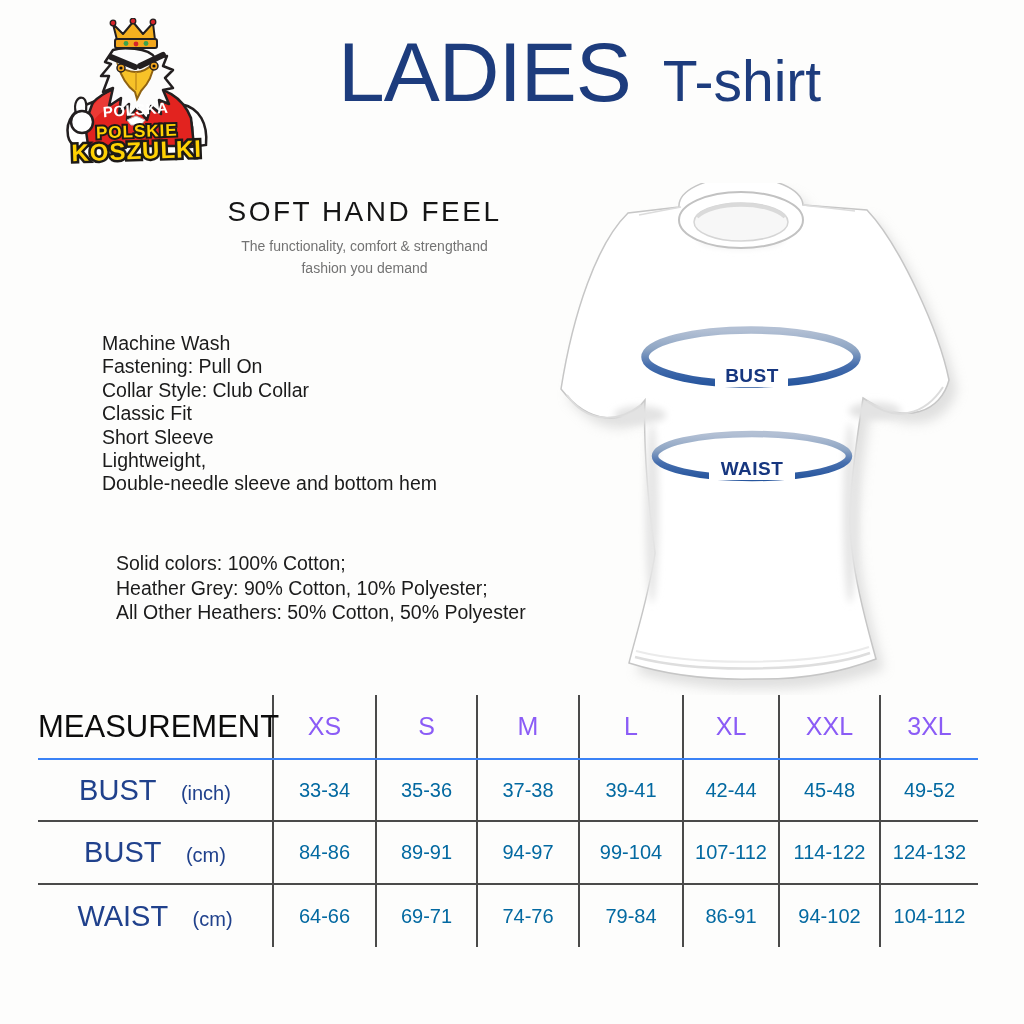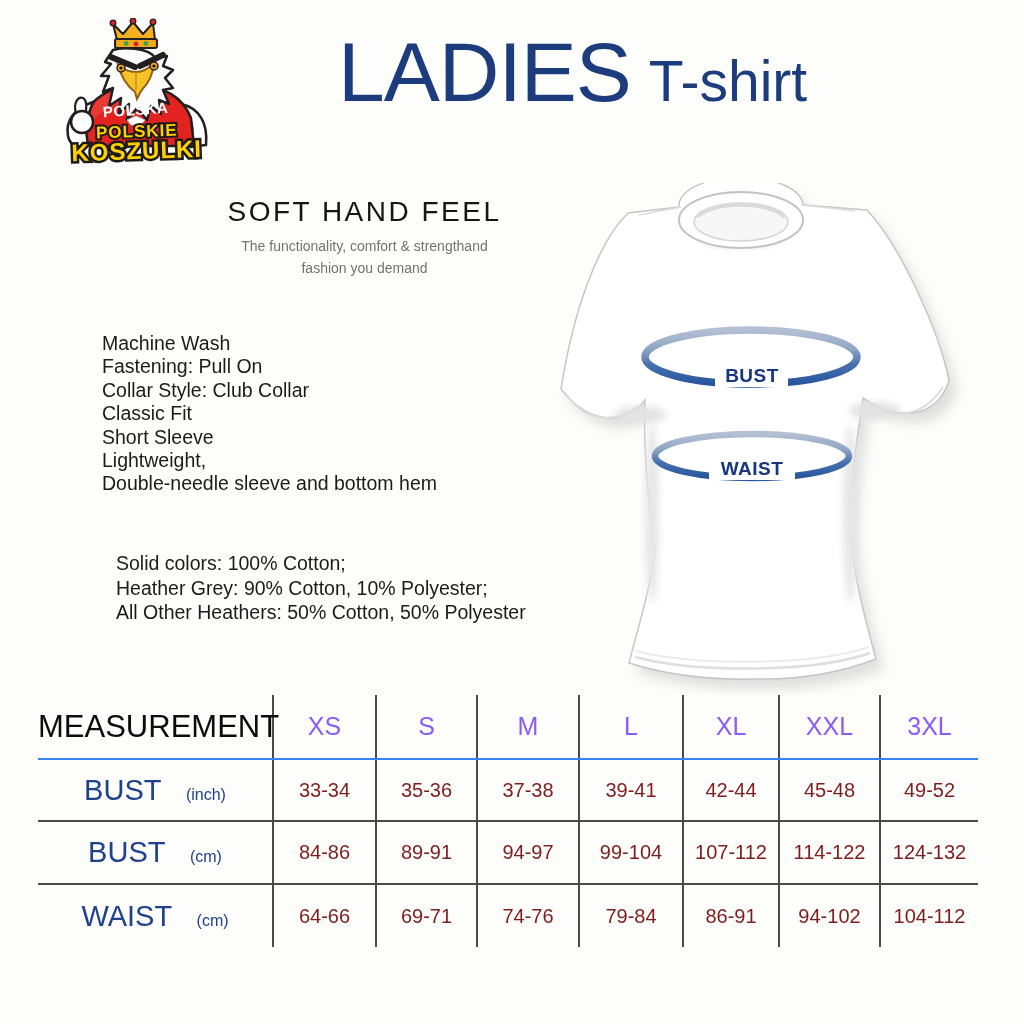--- a/index.html
+++ b/index.html
@@ -3,21 +3,21 @@
 <meta charset="utf-8">
 <style>
   html,body{margin:0;padding:0;background:#ffffff;}
   .page{
     position:relative;width:1024px;height:1024px;overflow:hidden;
     background:#fdfdfc;font-family:"Liberation Sans",sans-serif;color:#1a1a1a;
   }
   
   .title-row{position:absolute;left:338px;top:30px;display:flex;align-items:baseline;color:#1d3c7d;}
   .title-main{font-size:84px;line-height:1;letter-spacing:-1px;font-weight:400;}
-  .title-sub{font-size:57px;line-height:1;margin-left:18px;font-weight:400;}
+  .title-sub{font-size:57px;line-height:1;margin-left:32px;font-weight:400;}
   
   .intro{position:absolute;left:92px;top:196px;width:545px;text-align:center;}
   .intro-heading{font-size:28px;letter-spacing:2.5px;color:#151515;font-weight:400;}
   .intro-sub{margin-top:7px;font-size:14px;line-height:22px;color:#737373;}
   
   .features{position:absolute;left:102px;top:332px;font-size:19.5px;line-height:23.4px;color:#1b1b1b;}
   .materials{position:absolute;left:94px;top:551px;font-size:19.5px;line-height:24.6px;color:#1b1b1b;margin-left:22px;}
   
   .shirt-wrap{position:absolute;left:545px;top:183px;width:425px;height:512px;}
   
@@ -32,23 +32,23 @@
   }
   table.size-table th:not(:first-child),
   table.size-table td:not(:first-child){border-left:2px solid #4a4a4a;}
   tr.hdr-row  td,tr.hdr-row  th{height:63px;border-bottom:2px solid #3b82f6;}
   tr.row-1 td{height:60px;border-bottom:2px solid #4a4a4a;}
   tr.row-2 td{height:59px;border-bottom:5px solid #0a0a0a;}
   tr.row-3 td{height:61px;border-bottom:2px solid #4a4a4a;}
   tr.row-4 td{height:62px;}
   .th-measure{font-size:31px;color:#0c0c0c;letter-spacing:0px;}
   .th-size{font-size:25px;color:#8b5cf6;}
-  .cell-val{font-size:20px;color:#7f1d1d;margin-top:45px;}
+  .cell-val{font-size:20px;color:#0369a1;margin-top:45px;}
   .row-label{font-size:29px;color:#20418c;}
-  .row-unit{font-size:16px;color:#20418c;margin-left:20px;}
+  .row-unit{font-size:20px;color:#20418c;margin-left:20px;}
 </style>
 </head>
 <body>
 
 <div class="page">
 
   <svg class="logo-wrap" viewBox="0 0 165 150">
     <g>
 
       <path d="M126 86 C145 90 153 106 151 127 L135 129 C140 110 138 97 124 92 Z" fill="#ffffff" stroke="#231f20" stroke-width="2.5"></path>

